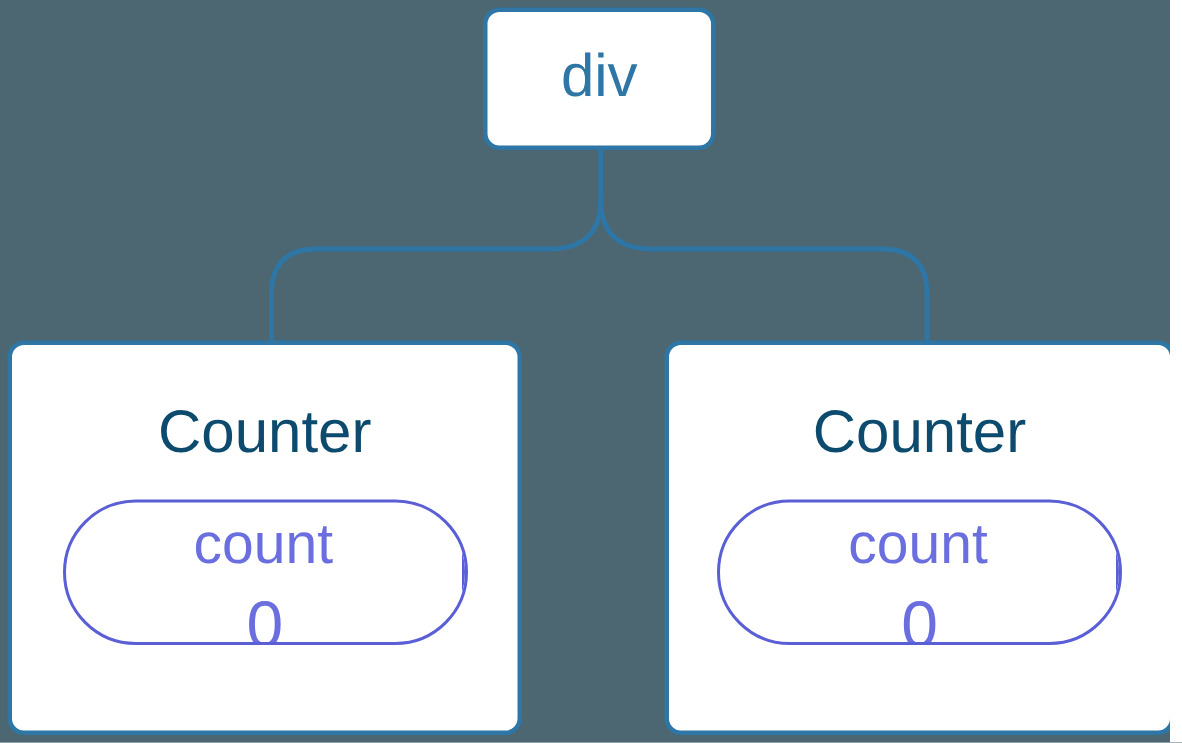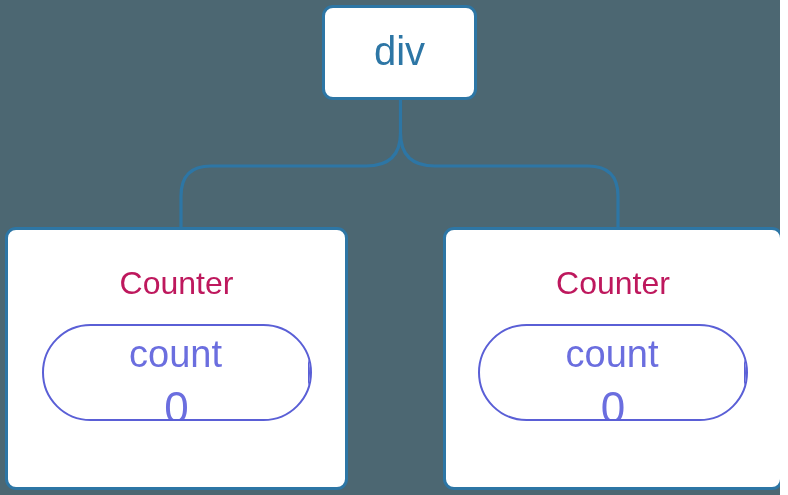--- a/index.html
+++ b/index.html
@@ -56,22 +56,22 @@
     border-radius: 11px;
     box-sizing: border-box;
     display: flex;
     flex-direction: column;
     align-items: center;
   }
   .card-left  { left: 5px;   width: 343px; }
   .card-right { left: 443px; width: 340px; }
   .component-title {
     margin-top: 36px;
-    color: #be185d;
-    font-size: 32px;
+    color: #0c4a6e;
+    font-size: 40px;
     font-weight: 500;
     line-height: 1.1;
   }
   .state-pill {
     margin-top: 23px;
     width: 270px;
     height: 97px;
     border: 2.5px solid #5A5FD6;
     border-radius: 60px;
     box-sizing: border-box;

